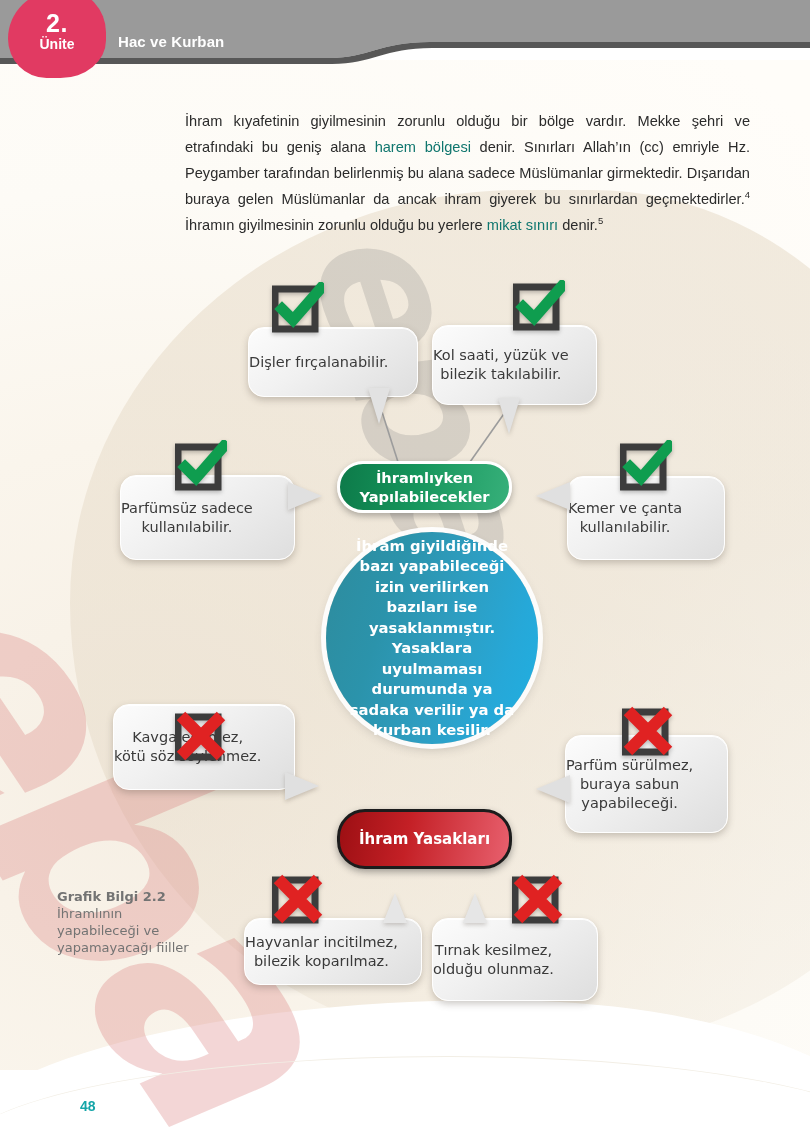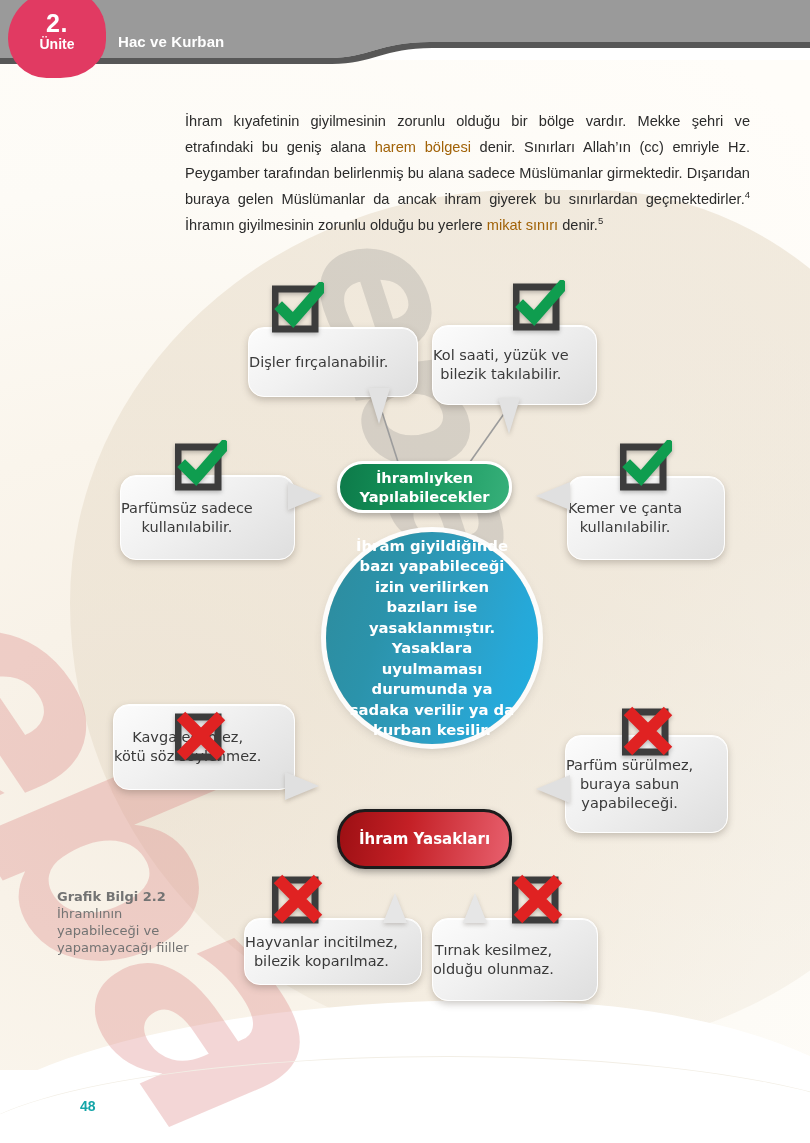--- a/index.html
+++ b/index.html
@@ -136,21 +136,21 @@
     position: absolute;
     left: 185px; top: 108px;
     width: 565px;
     font-size: 14.6px;
     line-height: 26px;
     color: #2b2b2b;
     text-align: justify;
     z-index: 5;
     font-family: "Liberation Sans", sans-serif;
   }
-  .hl { color: #a16207; }
+  .hl { color: #0f766e; }
   sup { font-size: 9.5px; vertical-align: super; line-height: 0; }
 
   
   .diagram {
     position: absolute;
     left: 0; top: 0;
     width: 810px; height: 1143px;
     z-index: 6;
   }
 

